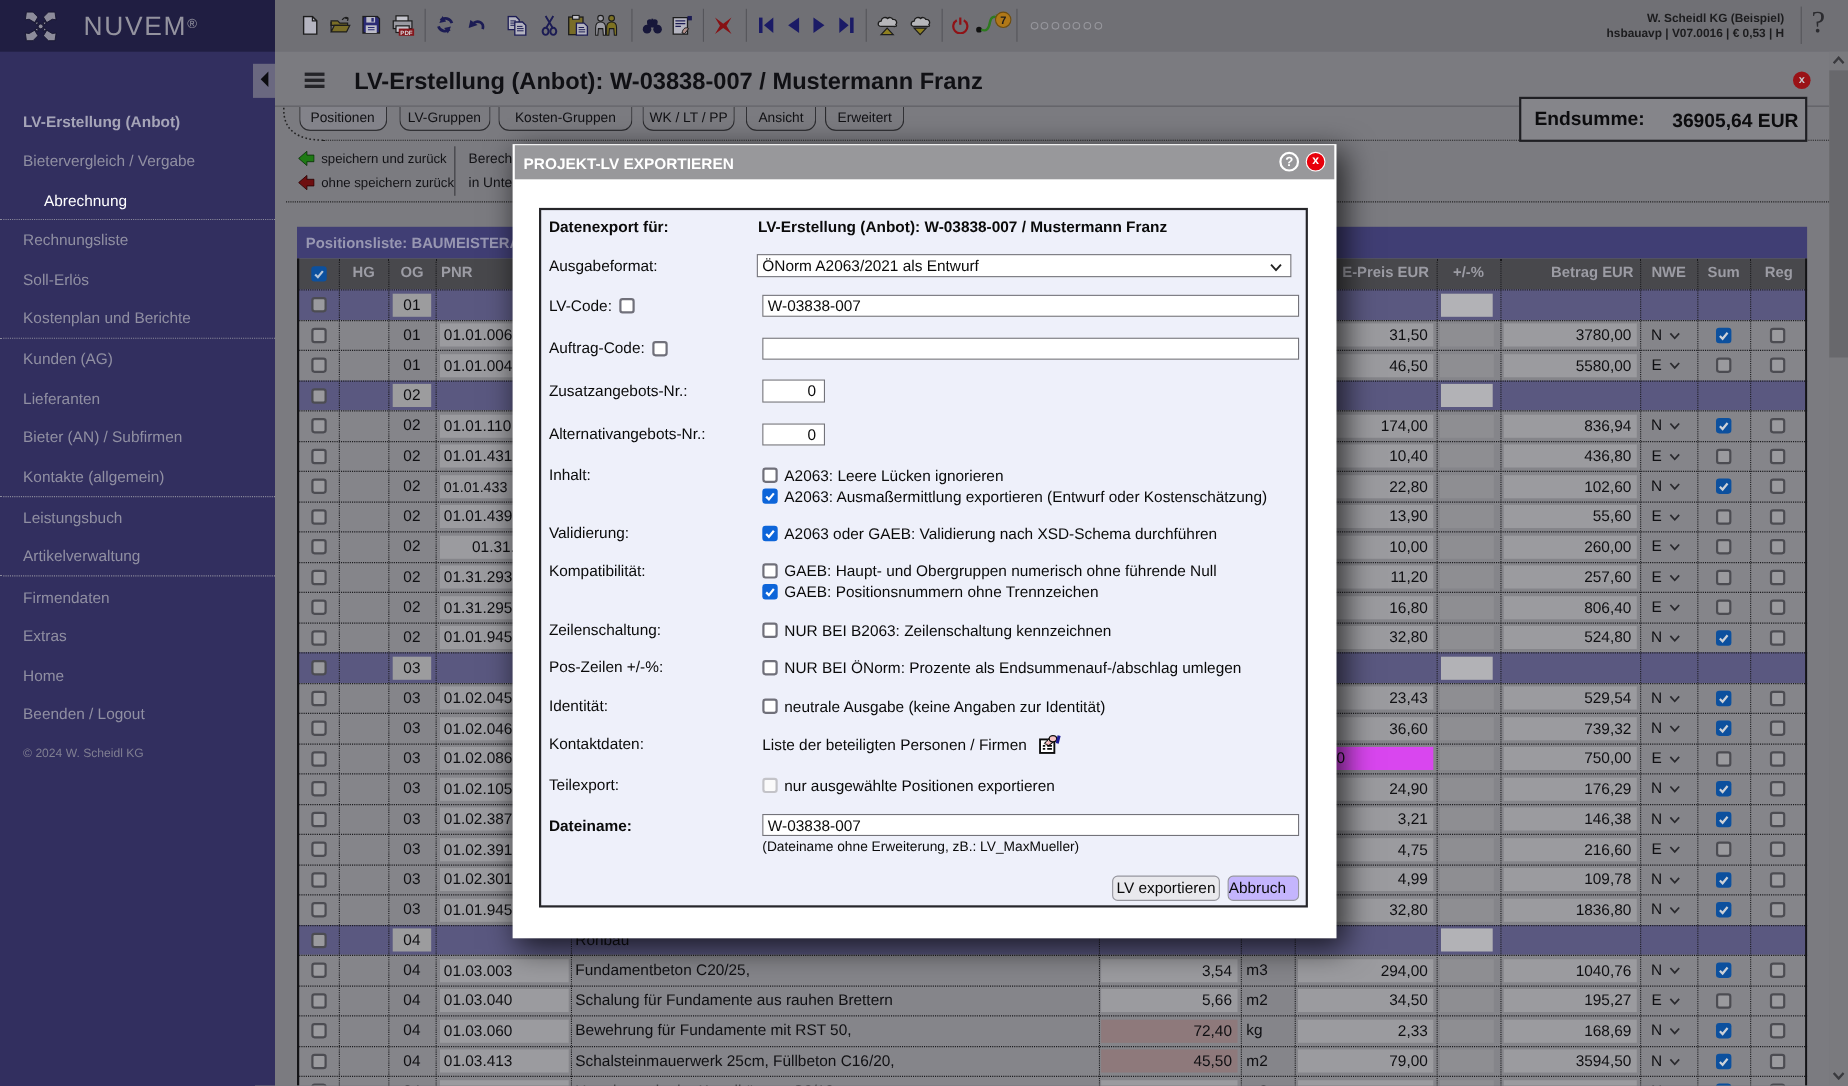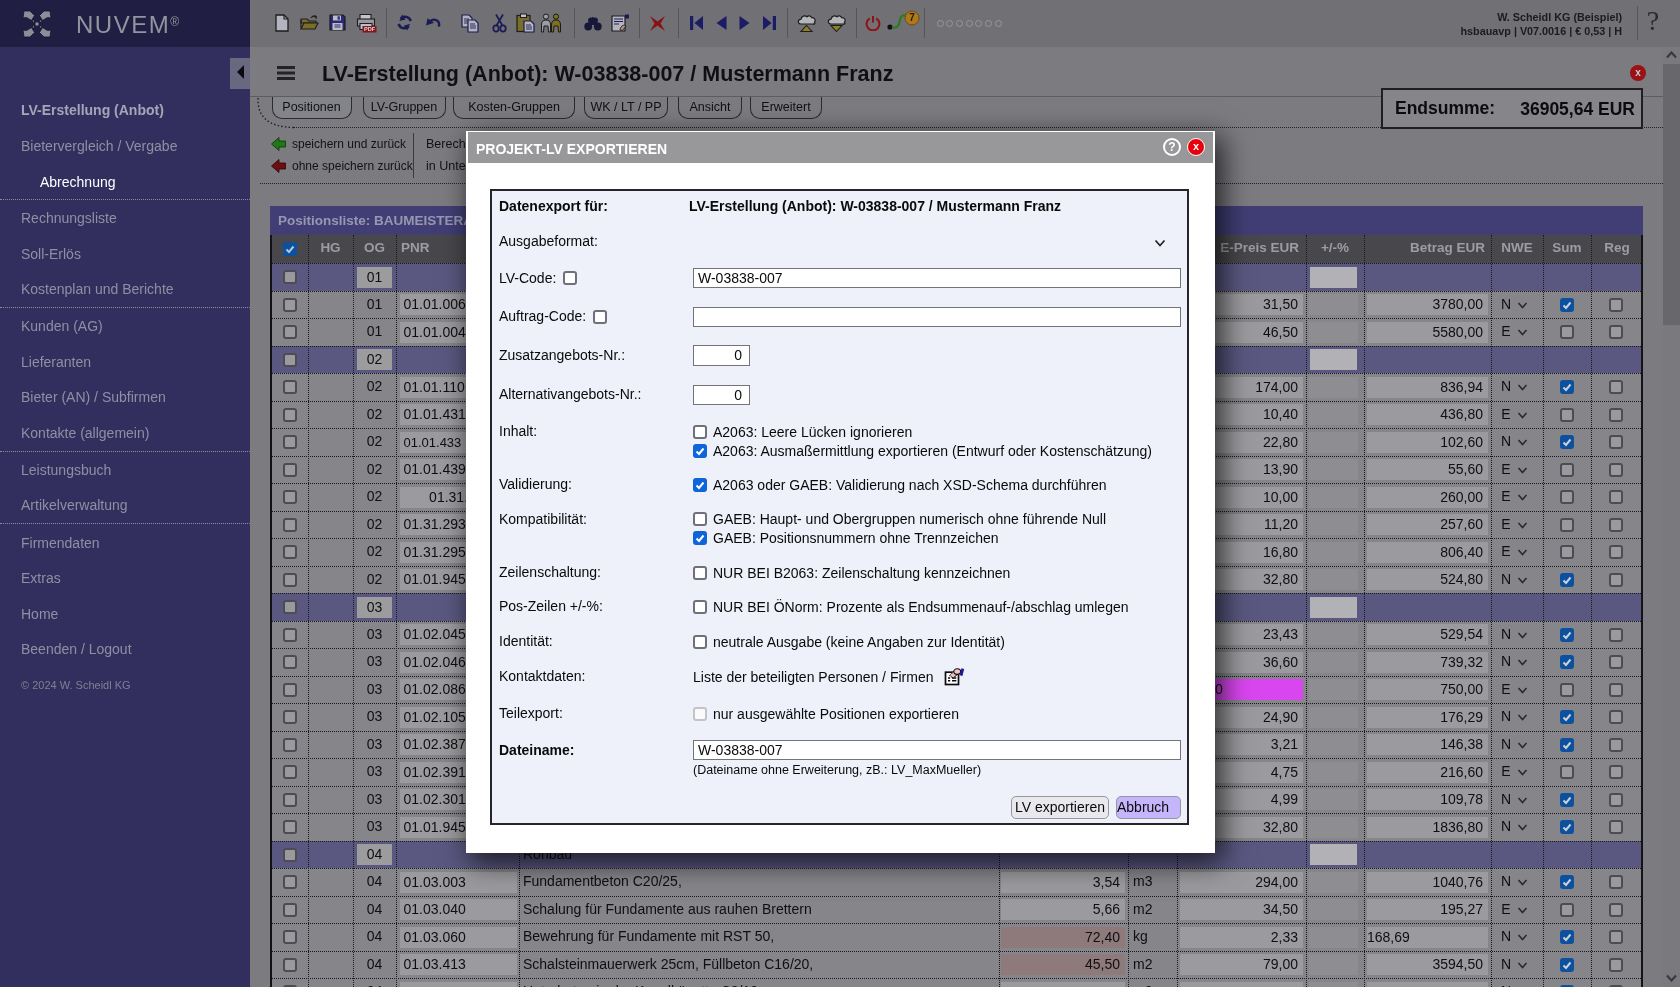--- a/index.html
+++ b/index.html
@@ -632,21 +632,21 @@
 <div class="cb off" style="left:1339px;top:696.5px;"></div>
 <div class="abs" style="left:0;top:717.0px;width:1373px;height:27.5px;background:#85858a;border-top:1px dotted #1a1a1d;"></div>
 <div class="cb off" style="left:13px;top:724.0px;"></div>
 <div class="abs" style="left:83px;top:722.0px;width:43px;text-align:center;font-size:14px;color:#0f0f12;">04</div>
 <div class="abs" style="left:129.5px;top:720.5px;width:117.5px;height:21px;background:#9b9b9f;font-size:14px;color:#0f0f12;line-height:21px;padding-left:4px;">01.03.060</div>
 <div class="abs" style="left:253px;top:722.0px;font-size:14px;color:#0f0f12;white-space:nowrap;">Bewehrung für Fundamente mit RST 50,</div>
 <div class="abs" style="left:1039px;top:720.5px;width:49px;height:21px;background:#8e8e92;"></div>
 <div class="abs" style="left:731px;top:720.5px;width:124px;height:21px;background:#8e797b;text-align:right;font-size:14px;color:#0f0f12;line-height:21px;padding-right:5px;">72,40</div>
 <div class="abs" style="left:863px;top:722.0px;font-size:14px;color:#0f0f12;">kg</div>
 <div class="abs" style="left:910px;top:720.5px;width:123px;height:21px;background:#9b9b9f;text-align:right;font-size:14px;color:#0f0f12;line-height:21px;padding-right:5px;">2,33</div>
-<div class="abs" style="left:1097px;top:720.5px;width:121px;height:21px;background:#9b9b9f;font-size:14px;color:#0f0f12;line-height:21px;padding-right:5px;">168,69</div>
+<div class="abs" style="left:1097px;top:720.5px;width:121px;height:21px;background:#9b9b9f;text-align:right;font-size:14px;color:#0f0f12;line-height:21px;padding-right:5px;">168,69</div>
 <div class="abs" style="left:1228px;top:722.0px;width:16px;text-align:center;font-size:14px;color:#0f0f12;">N</div>
 <svg class="abs" style="left:1247px;top:728.0px;" width="11" height="7" viewBox="0 0 11 7">
       <path d="M1.5 1 L5.5 5.5 L9.5 1" fill="none" stroke="#2a2a2e" stroke-width="1.6"></path>
     </svg>
 <div class="cb on" style="left:1290px;top:724.0px;">
       <svg width="12" height="12" viewBox="0 0 12 12">
         <path d="M2.5 6.5 L5 9 L9.5 3.5" fill="none" stroke="#ccd1d8" stroke-width="2"></path>
       </svg>
     </div>
 <div class="cb off" style="left:1339px;top:724.0px;"></div>
@@ -705,20 +705,21 @@
 </div>
 <div class="abs" style="left:466px;top:130.5px;width:748.5px;height:722px;background:#fff;box-shadow:6px 8px 26px 2px rgba(0,0,0,0.7);">
 <div class="abs" style="left:1.5px;top:1.5px;width:745.5px;height:30.5px;background:#98989b;"></div>
 <div class="abs" style="left:10px;top:10.5px;font-size:14px;font-weight:bold;color:#fff;">PROJEKT-LV EXPORTIEREN</div>
 <div class="abs" style="left:697px;top:7.5px;width:18px;height:18px;border:2px solid #fff;border-radius:50%;color:#fff;font-size:12px;font-weight:bold;text-align:center;line-height:14px;">?</div>
 <div class="abs" style="left:721px;top:7.5px;width:18px;height:18px;background:#e8000b;border:1.5px solid #fff;border-radius:50%;color:#fff;font-size:11px;font-weight:bold;text-align:center;line-height:15px;">x</div>
 <div class="abs" style="left:24px;top:58.5px;width:699px;height:636px;background:#eef0fa;border:2px solid #26262a;"></div>
 <div class="abs" style="left:33px;top:67.0px;font-size:14px;font-weight:bold;color:#0a0a0a;white-space:nowrap;">Datenexport für:</div>
 <div class="abs" style="left:223px;top:67.5px;font-size:14px;font-weight:bold;color:#0a0a0a;">LV-Erstellung (Anbot): W-03838-007 / Mustermann Franz</div>
 <div class="abs" style="left:33px;top:102.0px;font-size:14px;font-weight:normal;color:#0a0a0a;white-space:nowrap;">Ausgabeformat:</div>
+<div class="abs" style="left:222px;top:100.5px;width:486px;height:21px;background:#fff;border:1px solid #73737a;font-size:14px;color:#0a0a0a;line-height:19px;padding-left:4px;">ÖNorm A2063/2021 als Entwurf</div>
 <svg class="abs" style="left:688px;top:108px;" width="12" height="8" viewBox="0 0 12 8">
       <path d="M1.5 1.5 L6 6.5 L10.5 1.5" fill="none" stroke="#222" stroke-width="1.7"></path>
     </svg>
 <div class="abs" style="left:33px;top:139.0px;font-size:14px;font-weight:normal;color:#0a0a0a;white-space:nowrap;">LV-Code:</div>
 <div class="cb boff" style="left:97px;top:140.5px;"></div>
 <div class="abs" style="left:227px;top:137px;width:488px;height:20.5px;background:#fff;border:1px solid #73737a;font-size:14px;color:#0a0a0a;line-height:19px;padding-left:4px;">W-03838-007</div>
 <div class="abs" style="left:33px;top:177.5px;font-size:14px;font-weight:normal;color:#0a0a0a;white-space:nowrap;">Auftrag-Code:</div>
 <div class="cb boff" style="left:127px;top:179px;"></div>
 <div class="abs" style="left:227px;top:176px;width:488px;height:20.5px;background:#fff;border:1px solid #73737a;"></div>
 <div class="abs" style="left:33px;top:216.0px;font-size:14px;font-weight:normal;color:#0a0a0a;white-space:nowrap;">Zusatzangebots-Nr.:</div>

